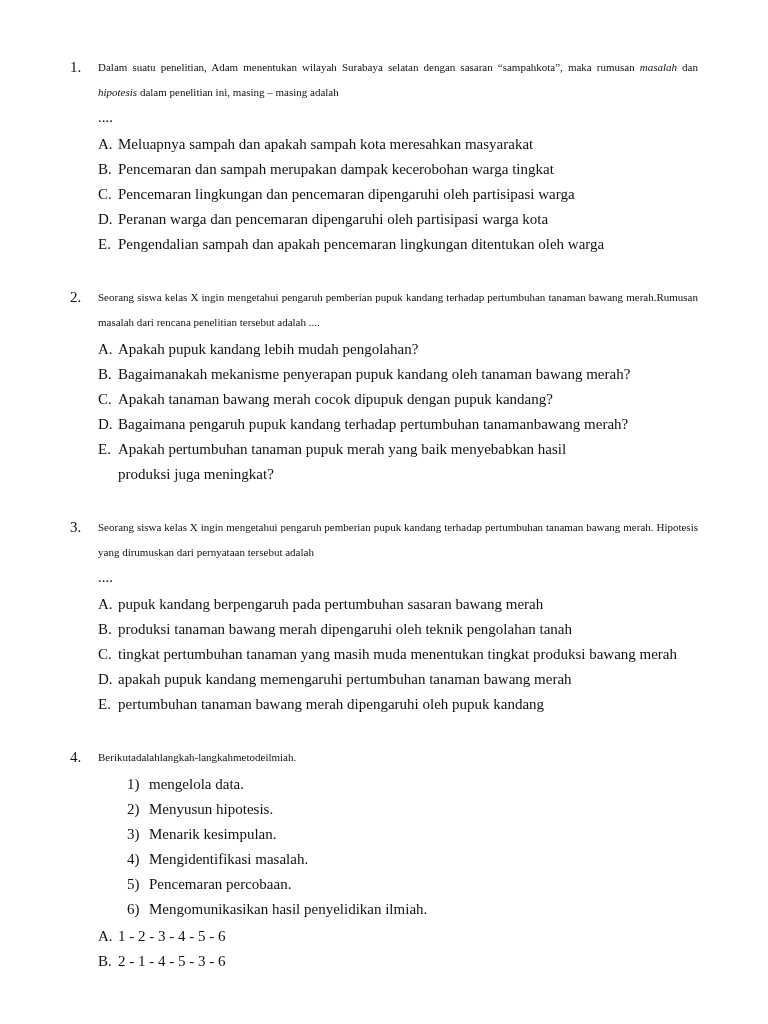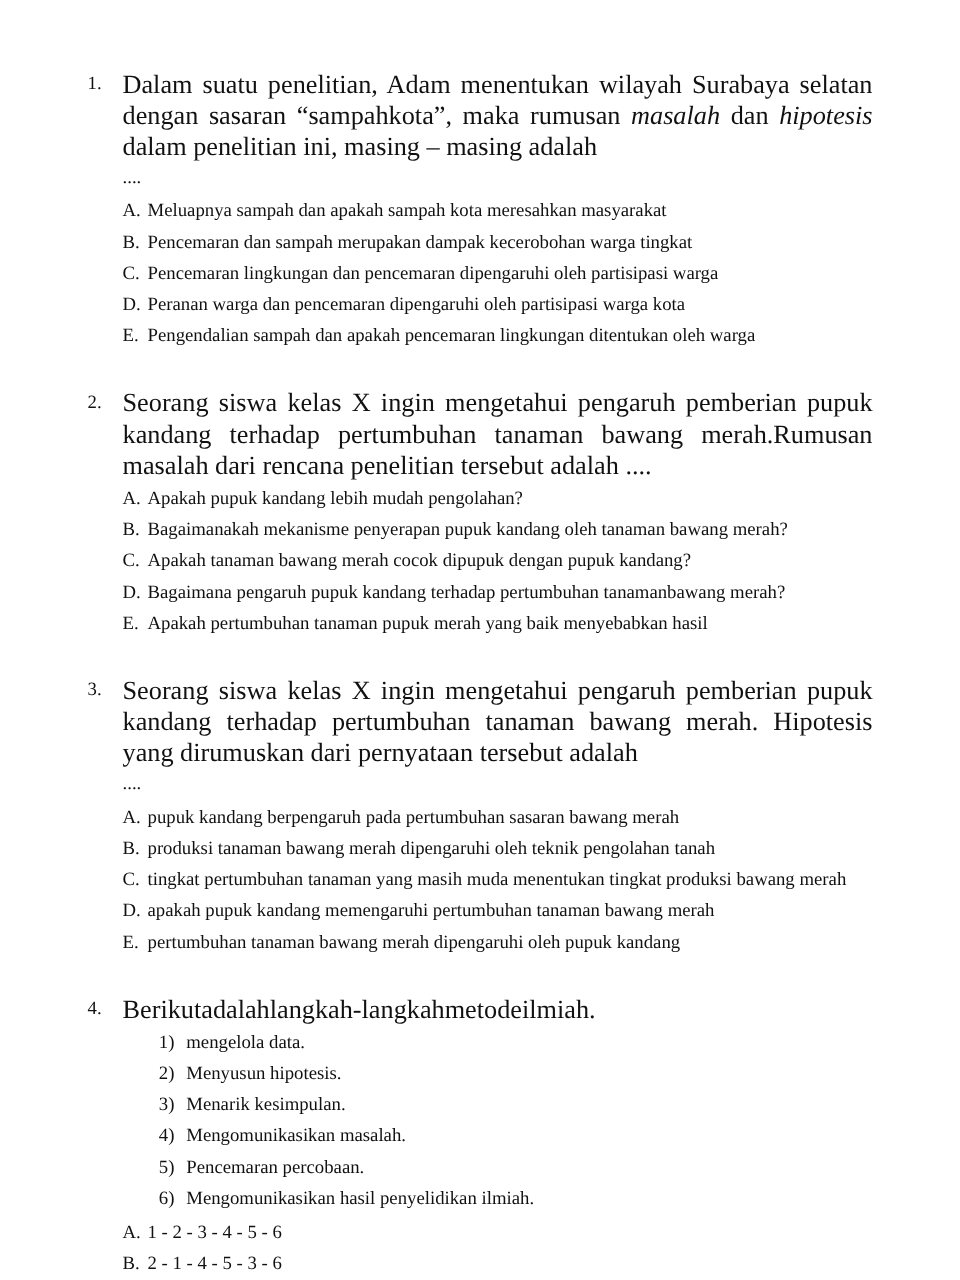--- a/index.html
+++ b/index.html
@@ -33,21 +33,21 @@
   }
   .q-num {
     width: 28px;
     flex: 0 0 28px;
     font-size: 15px;
     line-height: 25px;
     text-align: left;
   }
   .q-body {
     flex: 1 1 auto;
-    font-size: 21px;
+    font-size: 11px;
     line-height: 25px;
     text-align: justify;
     text-justify: inter-word;
   }
   .q-body.nojust {
     text-align: left;
   }
   .q-tail {
     font-size: 15px;
     line-height: 25px;
@@ -162,20 +162,21 @@
         <span class="opt-text">Apakah tanaman bawang merah cocok dipupuk dengan pupuk kandang?</span>
       </div>
       <div class="option">
         <span class="opt-letter">D.</span>
         <span class="opt-text">Bagaimana pengaruh pupuk kandang terhadap pertumbuhan tanamanbawang merah?</span>
       </div>
       <div class="option">
         <span class="opt-letter">E.</span>
         <span class="opt-text">Apakah pertumbuhan tanaman pupuk merah yang baik menyebabkan hasil</span>
       </div>
+      <div class="opt-cont">produksi juga meningkat?</div>
     </div>
   </div>
 
   <div class="spacer-sm"></div>
 
   <div class="question-block">
     <div class="q-head">
       <div class="q-num">3.</div>
       <div class="q-body">Seorang siswa kelas X ingin mengetahui pengaruh pemberian pupuk kandang terhadap pertumbuhan tanaman bawang merah. Hipotesis yang dirumuskan dari pernyataan tersebut adalah</div>
     </div>
@@ -219,21 +220,21 @@
       <div class="step">
         <span class="step-num">2)</span>
         <span class="step-text">Menyusun hipotesis.</span>
       </div>
       <div class="step">
         <span class="step-num">3)</span>
         <span class="step-text">Menarik kesimpulan.</span>
       </div>
       <div class="step">
         <span class="step-num">4)</span>
-        <span class="step-text">Mengomunikasikan masalah.</span>
+        <span class="step-text">Mengidentifikasi masalah.</span>
       </div>
       <div class="step">
         <span class="step-num">5)</span>
         <span class="step-text">Pencemaran percobaan.</span>
       </div>
       <div class="step">
         <span class="step-num">6)</span>
         <span class="step-text">Mengomunikasikan hasil penyelidikan ilmiah.</span>
       </div>
     </div>

